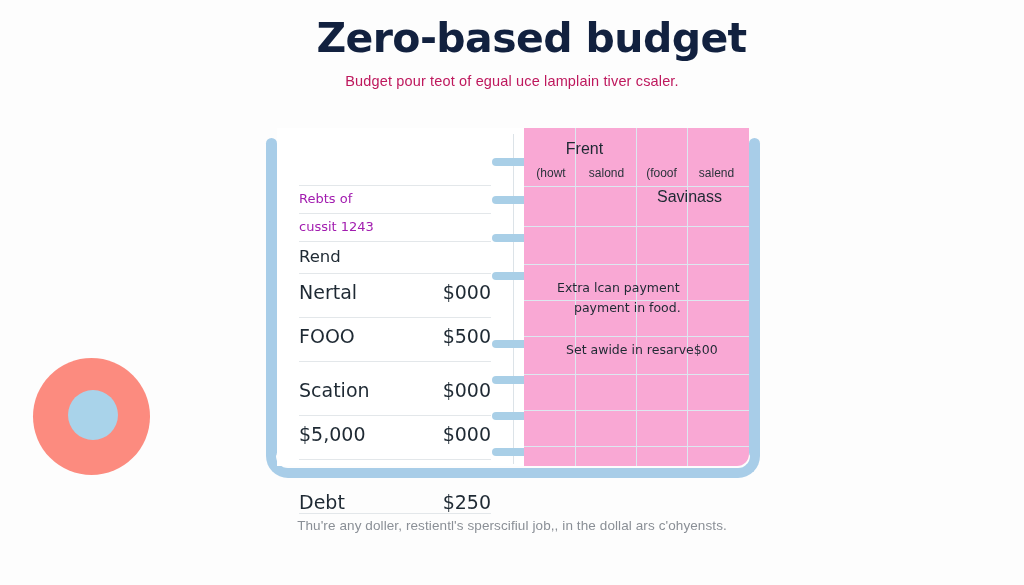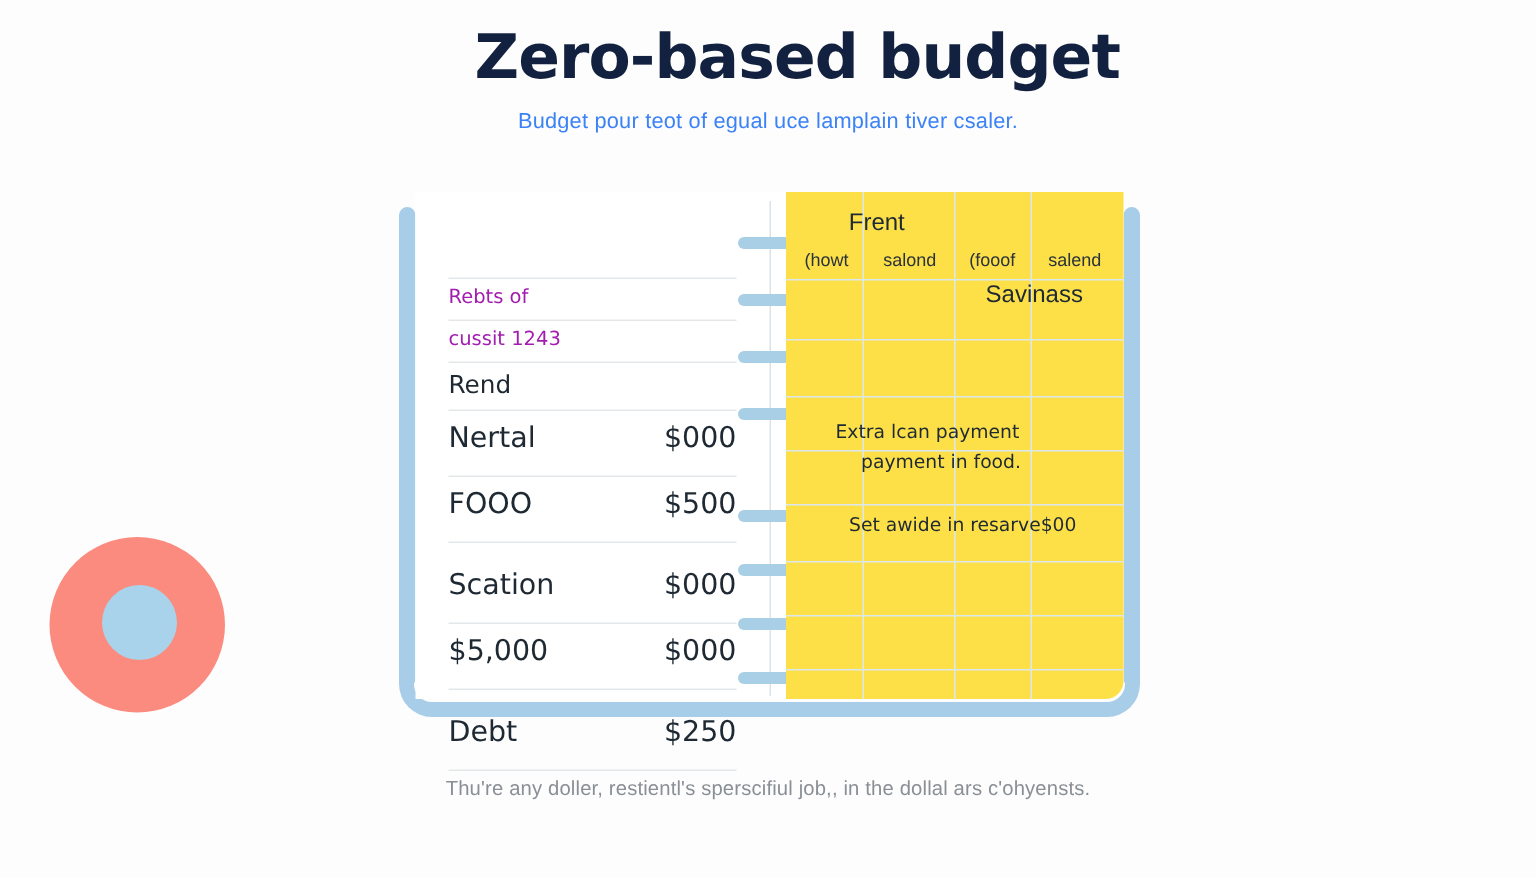--- a/index.html
+++ b/index.html
@@ -29,21 +29,21 @@
     font-weight: bold;
     color: #12213F;
     letter-spacing: -0.6px;
     line-height: 1.18;
     margin: 0;
     padding-left: 39px;
   }
   .page-subtitle {
     font-family: "Liberation Sans", sans-serif;
     font-size: 14.5px;
-    color: #3b82f6;
+    color: #be185d;
     margin: 11px 0 0 0;
     letter-spacing: 0.15px;
   }
 
   
   .deco-circle-outer {
     position: absolute;
     left: 33px;
     top: 358px;
     width: 117px;
@@ -170,21 +170,21 @@
     width: 42px;
     height: 8px;
     border-radius: 5px;
     background: #A9CFE7;
   }
 
   
   .page-right {
     position: relative;
     width: 225px;
-    background: #fde047;
+    background: #f9a8d4;
     border-radius: 0 0 12px 0;
     overflow: hidden;
   }
   .grid-v {
     position: absolute;
     top: 0;
     width: 1px;
     height: 338px;
     background: #DCE8F0;
   }
@@ -274,21 +274,21 @@
           <span class="ledger-amount">$500</span>
         </div>
         <div class="ledger-row big" style="margin-top:10px;">
           <span class="ledger-label">Scation</span>
           <span class="ledger-amount">$000</span>
         </div>
         <div class="ledger-row big">
           <span class="ledger-label">$5,000</span>
           <span class="ledger-amount">$000</span>
         </div>
-        <div class="ledger-row big" style="margin-top:10px;">
+        <div class="ledger-row big" style="margin-top:10px;align-items:flex-end;">
           <span class="ledger-label">Debt</span>
           <span class="ledger-amount">$250</span>
         </div>
       </div>
     </div>
 
     <div class="spine">
       <div class="spine-line"></div>
       <div class="ring" style="top:30px;"></div>
       <div class="ring" style="top:68px;"></div>

